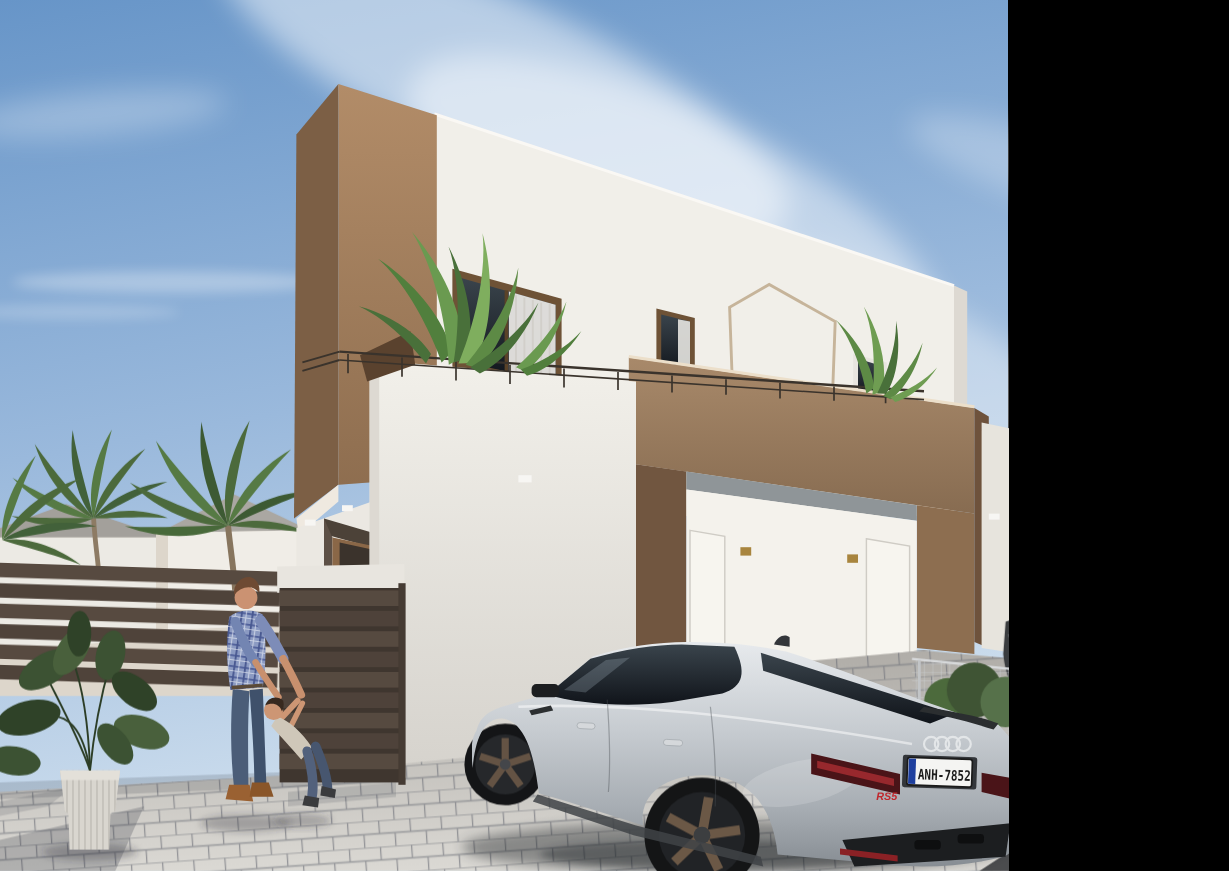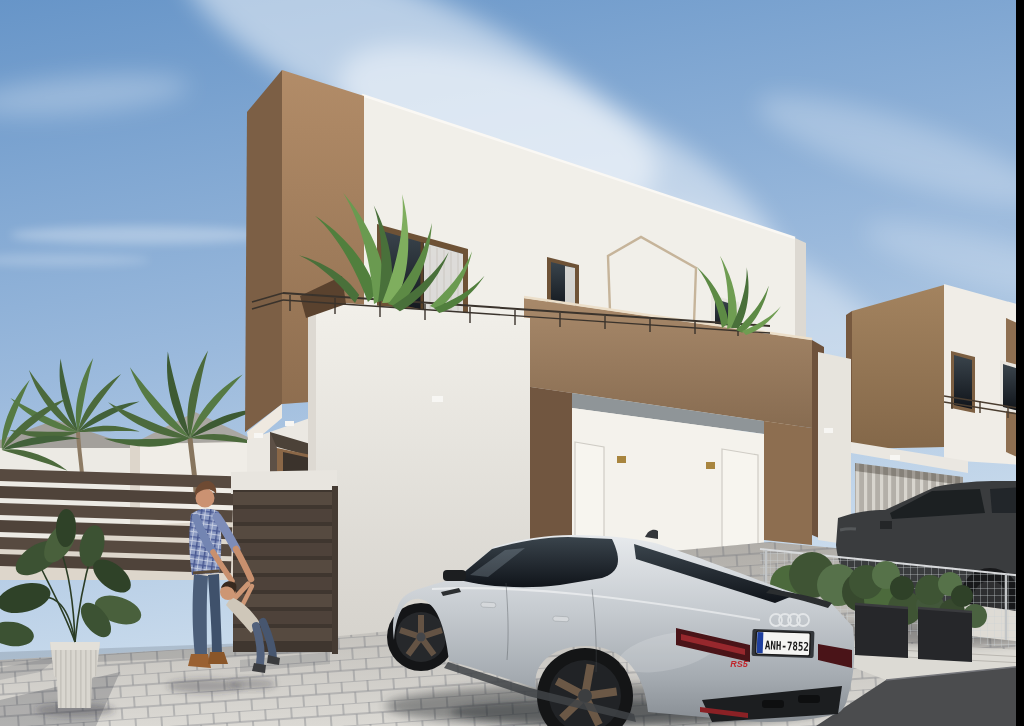--- a/index.html
+++ b/index.html
@@ -1,16 +1,16 @@
 <!DOCTYPE html>
 <html><head>
 <meta charset="utf-8">
 <style>
   html,body{margin:0;padding:0;background:#000;}
-  .stage{position:relative;width:1016px;height:726px;overflow:hidden;
+  .stage{position:relative;width:840px;height:726px;overflow:hidden;
          font-family:"Liberation Sans", sans-serif;}
   .stage svg{display:block;width:1024px;height:726px;}
   text{user-select:none;}
 </style>
 </head>
 <body>
 
 <div class="stage">
 <svg viewBox="0 0 1024 726" xmlns="http://www.w3.org/2000/svg">
   <defs>

